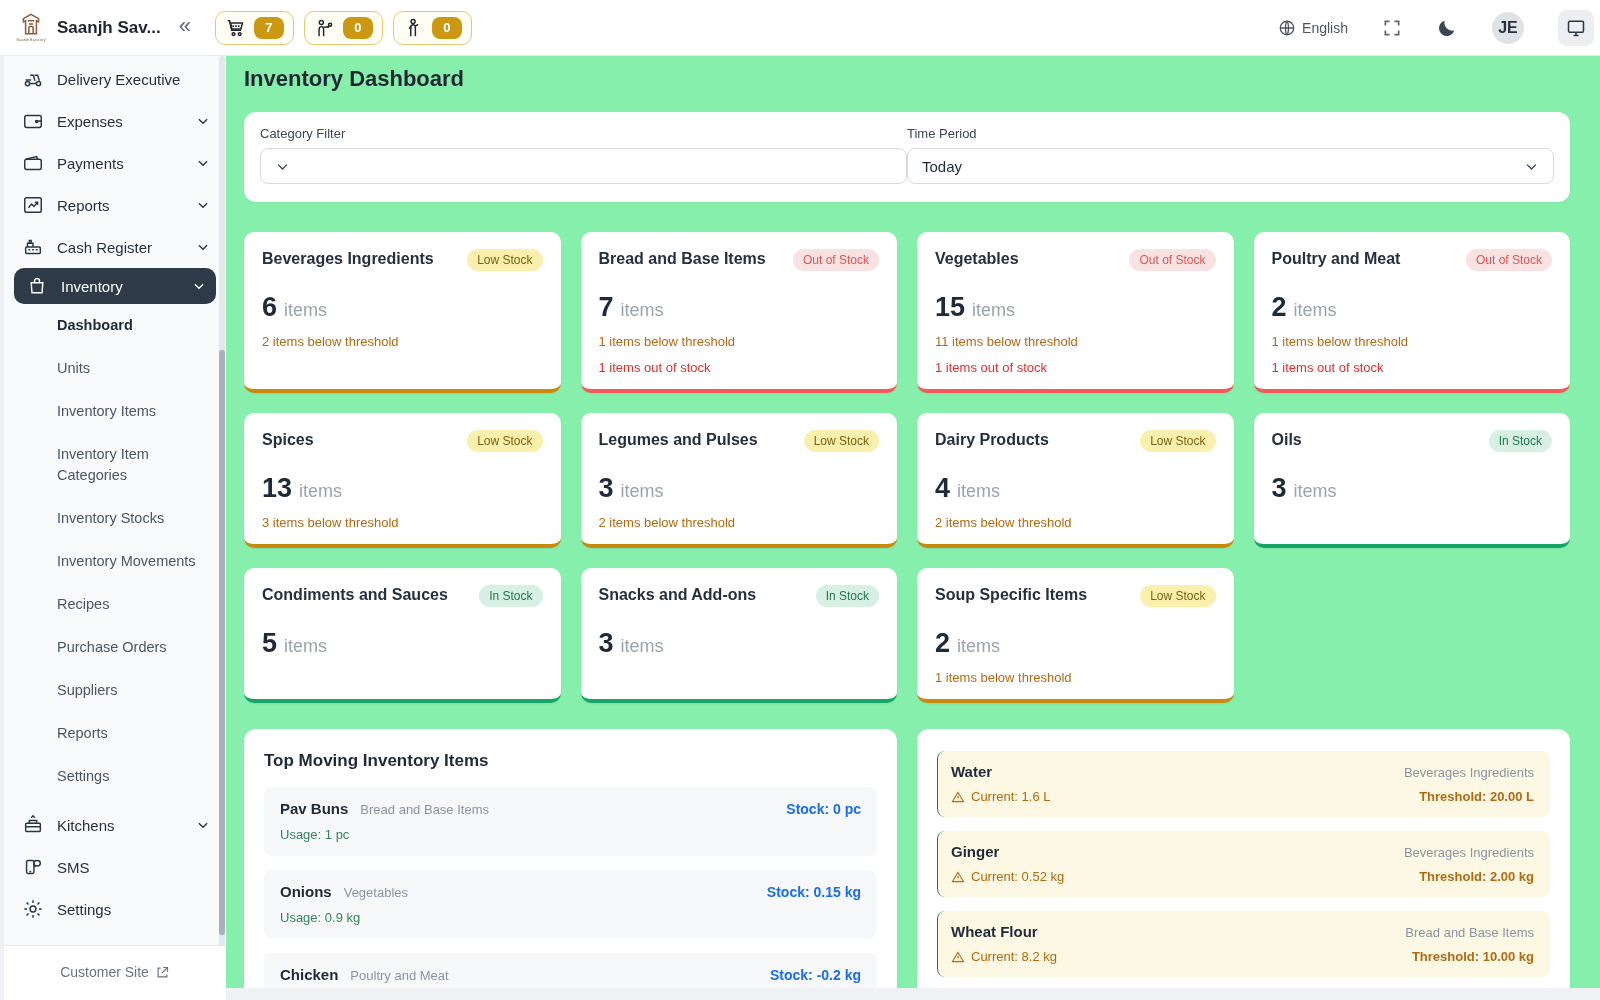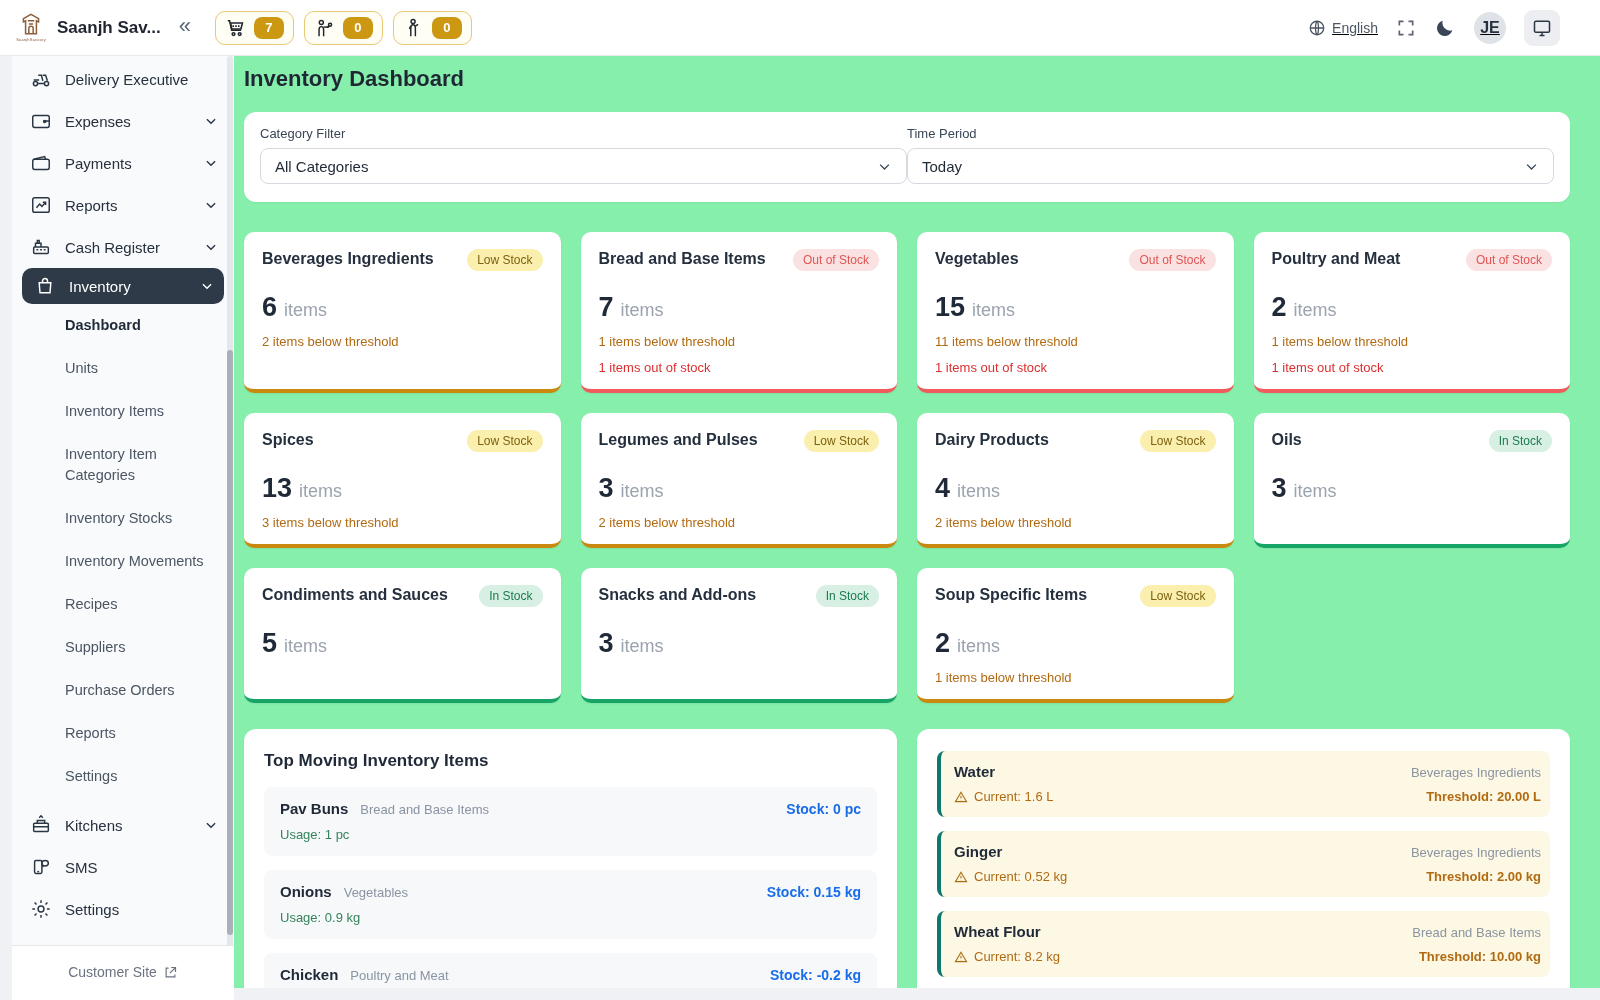--- a/index.html
+++ b/index.html
@@ -7,28 +7,28 @@
 
   
   .header { position:fixed; top:0; left:0; width:1600px; height:56px; background:#FFFFFF; border-bottom:1px solid #E8EAED; display:flex; align-items:center; z-index:20; }
   .logo-box { width:30px; height:34px; margin-left:16px; display:flex; flex-direction:column; align-items:center; }
   .logo-caption { font-size:4px; color:#8B5E3C; letter-spacing:.2px; }
   .app-title { font-size:17px; font-weight:bold; color:#1F2430; margin-left:11px; }
   .collapse-btn { margin-left:18px; font-size:22px; color:#5B6B7C; cursor:pointer; line-height:1; padding-bottom:4px; }
   .hbadges { display:flex; gap:10px; margin-left:24px; }
   .hbadge { display:flex; align-items:center; gap:7px; border:1px solid #E7C873; background:#FFFEF5; border-radius:10px; padding:5px 9px; cursor:pointer; }
   .hbadge .pill { background:#CC9812; color:#FFFFFF; font-weight:bold; font-size:13px; border-radius:8px; min-width:30px; height:22px; display:flex; align-items:center; justify-content:center; }
-  .hright { margin-left:auto; display:flex; align-items:center; gap:18px; margin-right:40px;text-decoration:underline; }
+  .hright { margin-left:auto; display:flex; align-items:center; gap:34px; margin-right:6px; }
   .lang { display:flex; align-items:center; gap:6px; color:#4B5563; font-size:14px; cursor:pointer; }
   .icon-btn { display:flex; align-items:center; justify-content:center; cursor:pointer; color:#3A4656; }
   .avatar { width:32px; height:32px; border-radius:50%; background:#DFE3E8; color:#273040; font-size:16px; font-weight:bold; display:flex; align-items:center; justify-content:center; cursor:pointer; }
   .monitor-btn { width:36px; height:36px; border-radius:9px; background:#ECEEF1; display:flex; align-items:center; justify-content:center; cursor:pointer; color:#2B3645; }
 
   
-  .sidebar { position:fixed; top:56px; left:12px; width:222px; height:944px; background:#F9FAFB; display:flex; flex-direction:column; z-index:10; }
+  .sidebar { position:fixed; top:56px; left:4px; width:222px; height:944px; background:#F9FAFB; display:flex; flex-direction:column; z-index:10; }
   .nav-scroll { flex:1; overflow:hidden; padding-top:2px; position:relative; }
   .nav-item { display:flex; align-items:center; height:42px; padding:0 16px 0 18px; color:#27303E; font-size:15px; cursor:pointer; }
   .nav-icon { width:22px; display:flex; justify-content:center; margin-right:13px; color:#2B3645; flex:none; }
   .nav-label { flex:1; }
   .chev { color:#2B3645; flex:none; }
   .nav-item.active { background:#2E3A48; color:#FFFFFF; border-radius:10px; margin:0 10px; padding:0 10px 0 12px; height:36px; }
   .nav-item.active .nav-icon, .nav-item.active .chev { color:#FFFFFF; }
   .sub-item { display:block; padding:11px 16px 11px 53px; font-size:14.5px; color:#4B5563; cursor:pointer; line-height:1.45; }
   .sub-item.active { font-weight:bold; color:#1F2937; }
   .sidebar-footer { border-top:1px solid #E5E7EB; background:#FFFFFF; padding:17px 0 19px 0; text-align:center; }
@@ -71,21 +71,21 @@
   .panel-title { font-size:17px; font-weight:bold; color:#1F2937; }
   .alerts-badge { background:#FADCDC; color:#D43B3B; font-size:12px; border-radius:999px; padding:4px 11px; }
 
   .tm-row { background:#F7F8FA; border-radius:8px; padding:13px 16px 14px 16px; margin-bottom:14px; }
   .tm-top { display:flex; align-items:baseline; }
   .tm-name { font-size:15px; font-weight:bold; color:#1F2937; margin-right:12px; }
   .tm-cat { font-size:13px; color:#8A94A2; flex:1; }
   .tm-stock { font-size:14px; font-weight:bold; color:#1A6DE8; }
   .tm-usage { font-size:13px; color:#35845C; margin-top:10px; }
 
-  .al-row { border-radius:8px; padding:12px 9px 13px 13px; margin-bottom:14px; border-left:4px solid #0f766e; background:#FCF8E3; }
+  .al-row { border-radius:8px; padding:12px 16px 13px 13px; margin-bottom:14px; border-left:1px solid #0f766e; background:#FCF8E3; }
   .al-top { display:flex; align-items:baseline; justify-content:space-between; }
   .al-name { font-size:15px; font-weight:bold; color:#1F2937; }
   .al-cat { font-size:13px; color:#8A94A2; }
   .al-bottom { display:flex; align-items:center; justify-content:space-between; margin-top:9px; }
   .al-current { font-size:13px; color:#B16A12; display:inline-flex; align-items:center; gap:6px; }
   .al-threshold { font-size:13px; font-weight:bold; color:#B16A12; }
 
   svg { display:block; }
 </style>
 </head>
@@ -263,22 +263,22 @@
       </span>
     </div>
 
     <div class="sub-item active">Dashboard</div>
     <div class="sub-item">Units</div>
     <div class="sub-item">Inventory Items</div>
     <div class="sub-item" style="width:200px;">Inventory Item Categories</div>
     <div class="sub-item">Inventory Stocks</div>
     <div class="sub-item">Inventory Movements</div>
     <div class="sub-item">Recipes</div>
+    <div class="sub-item">Purchase Orders</div>
     <div class="sub-item">Suppliers</div>
-    <div class="sub-item">Purchase Orders</div>
     <div class="sub-item">Reports</div>
     <div class="sub-item">Settings</div>
 
     <div class="nav-item" style="margin-top:6px;">
       <span class="nav-icon">
         <svg width="22" height="22" viewBox="0 0 24 24" fill="none" stroke="currentColor" stroke-width="1.6">
             <rect x="4" y="10" width="16" height="9" rx="1"></rect>
             <path d="M4 14h16M8 10V7h8v3"></path>
             <path d="M10 4l2-2 2 2"></path>
           </svg>
@@ -329,21 +329,20 @@
   </div>
 </div>
 
 <div class="main">
   <div class="page-title">Inventory Dashboard</div>
 
   <div class="filter-card">
     <div class="filter-col">
       <div class="filter-label">Category Filter</div>
       <div class="select">
-        <span class="sel-val">All Categories</span>
         <span class="sel-chev">
           <svg width="15" height="15" viewBox="0 0 24 24" fill="none" stroke="currentColor" stroke-width="2.2">
               <path d="M5 9l7 7 7-7"></path>
             </svg>
         </span>
       </div>
     </div>
     <div class="filter-col">
       <div class="filter-label">Time Period</div>
       <div class="select">

